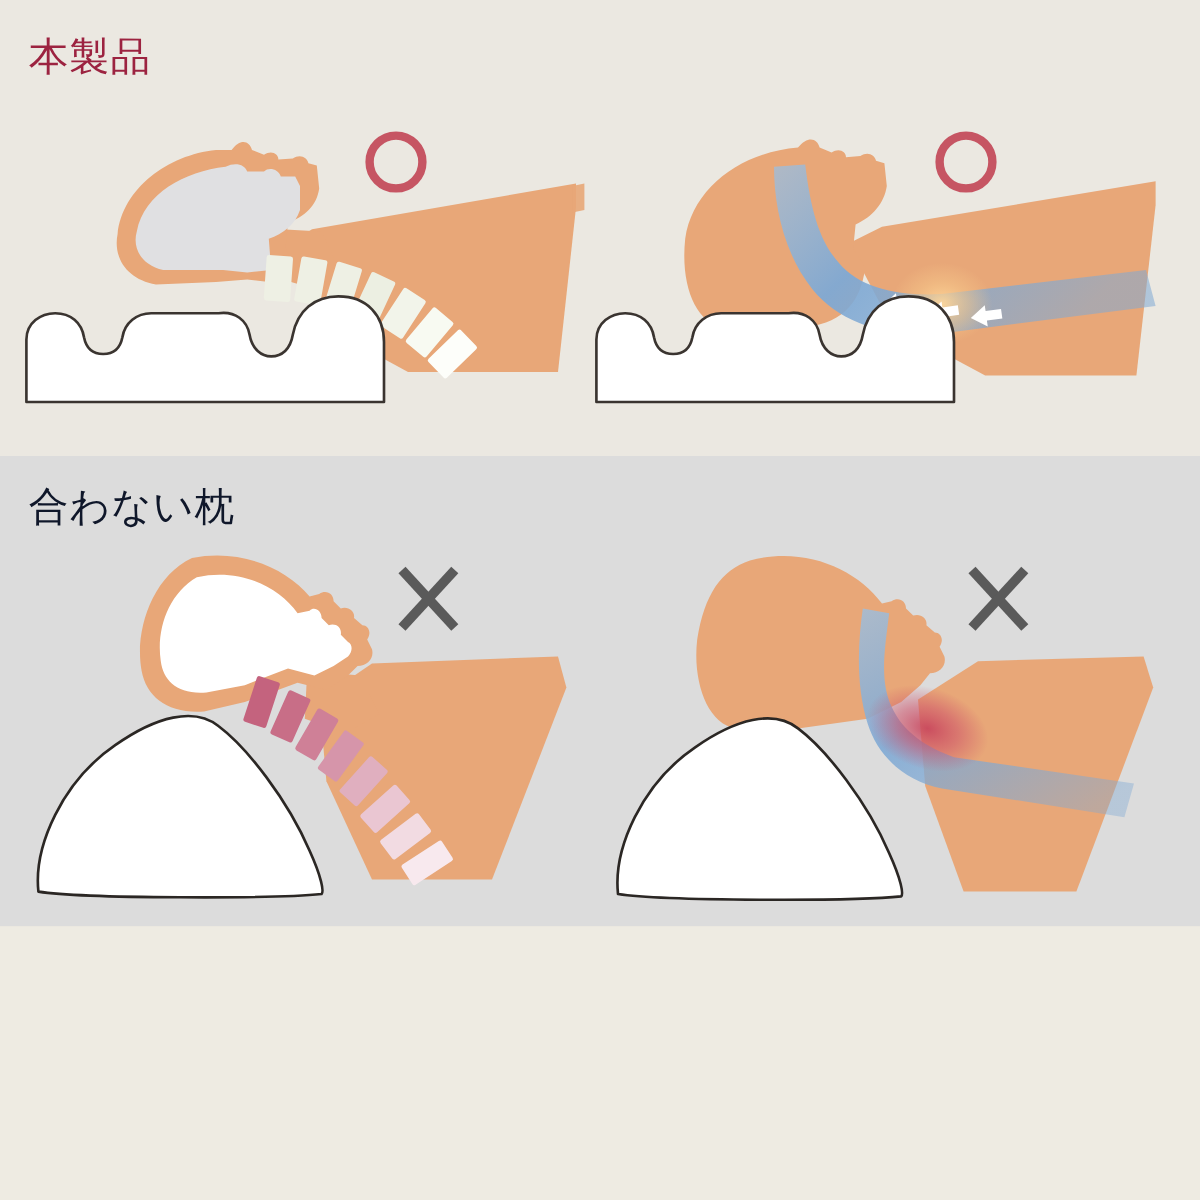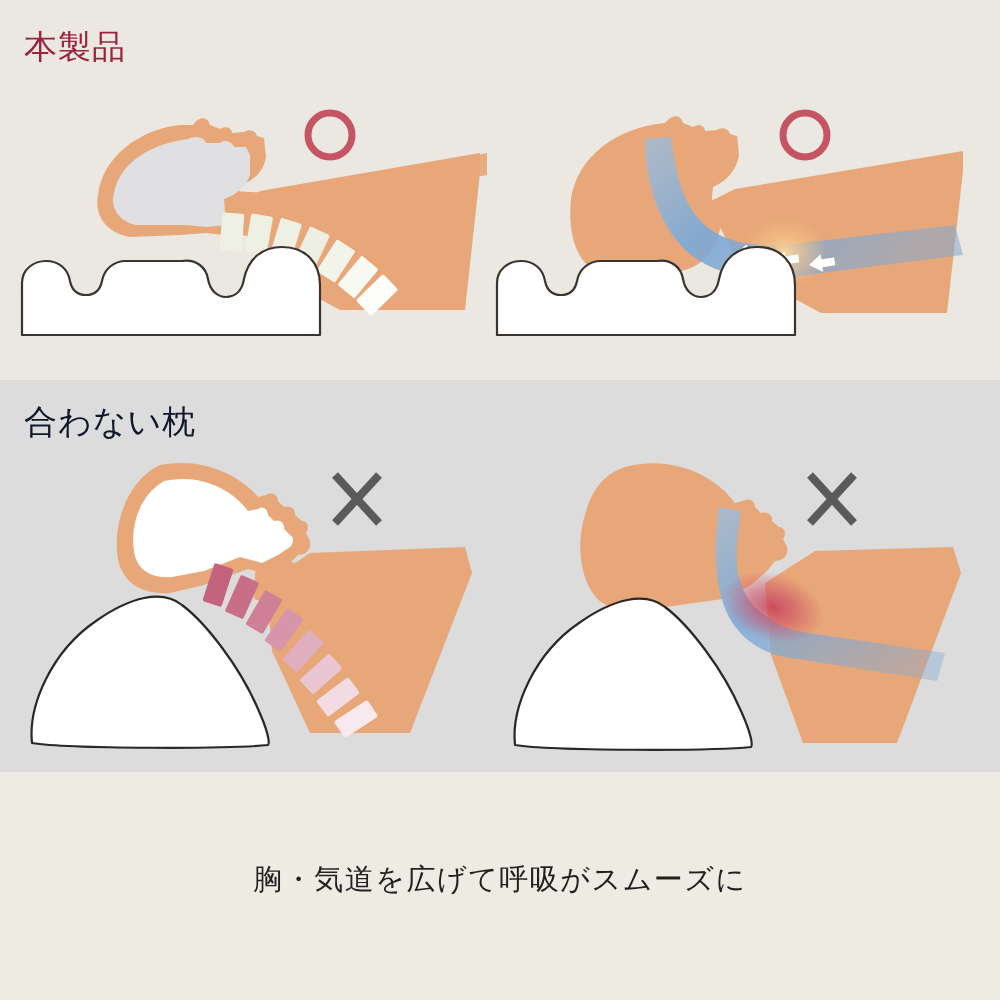--- a/index.html
+++ b/index.html
@@ -229,15 +229,14 @@
                C204,170 238,214 256,256 C266,278 268,290 266,292
                C228,296 68,296 30,290 Z" fill="#ffffff" stroke="#2b2724" stroke-width="2.2" stroke-linejoin="round"></path>
 
       <g stroke="#5a5a5a" stroke-width="8" stroke-linecap="butt">
         <line x1="325" y1="20" x2="369" y2="68"></line>
         <line x1="369" y1="20" x2="325" y2="68"></line>
       </g>
     </svg>
   </div>
 
-  <div id="caption-text">胸・気道を広げて呼吸がスムーズに</div>
 
 </div>
 
 </body></html>

